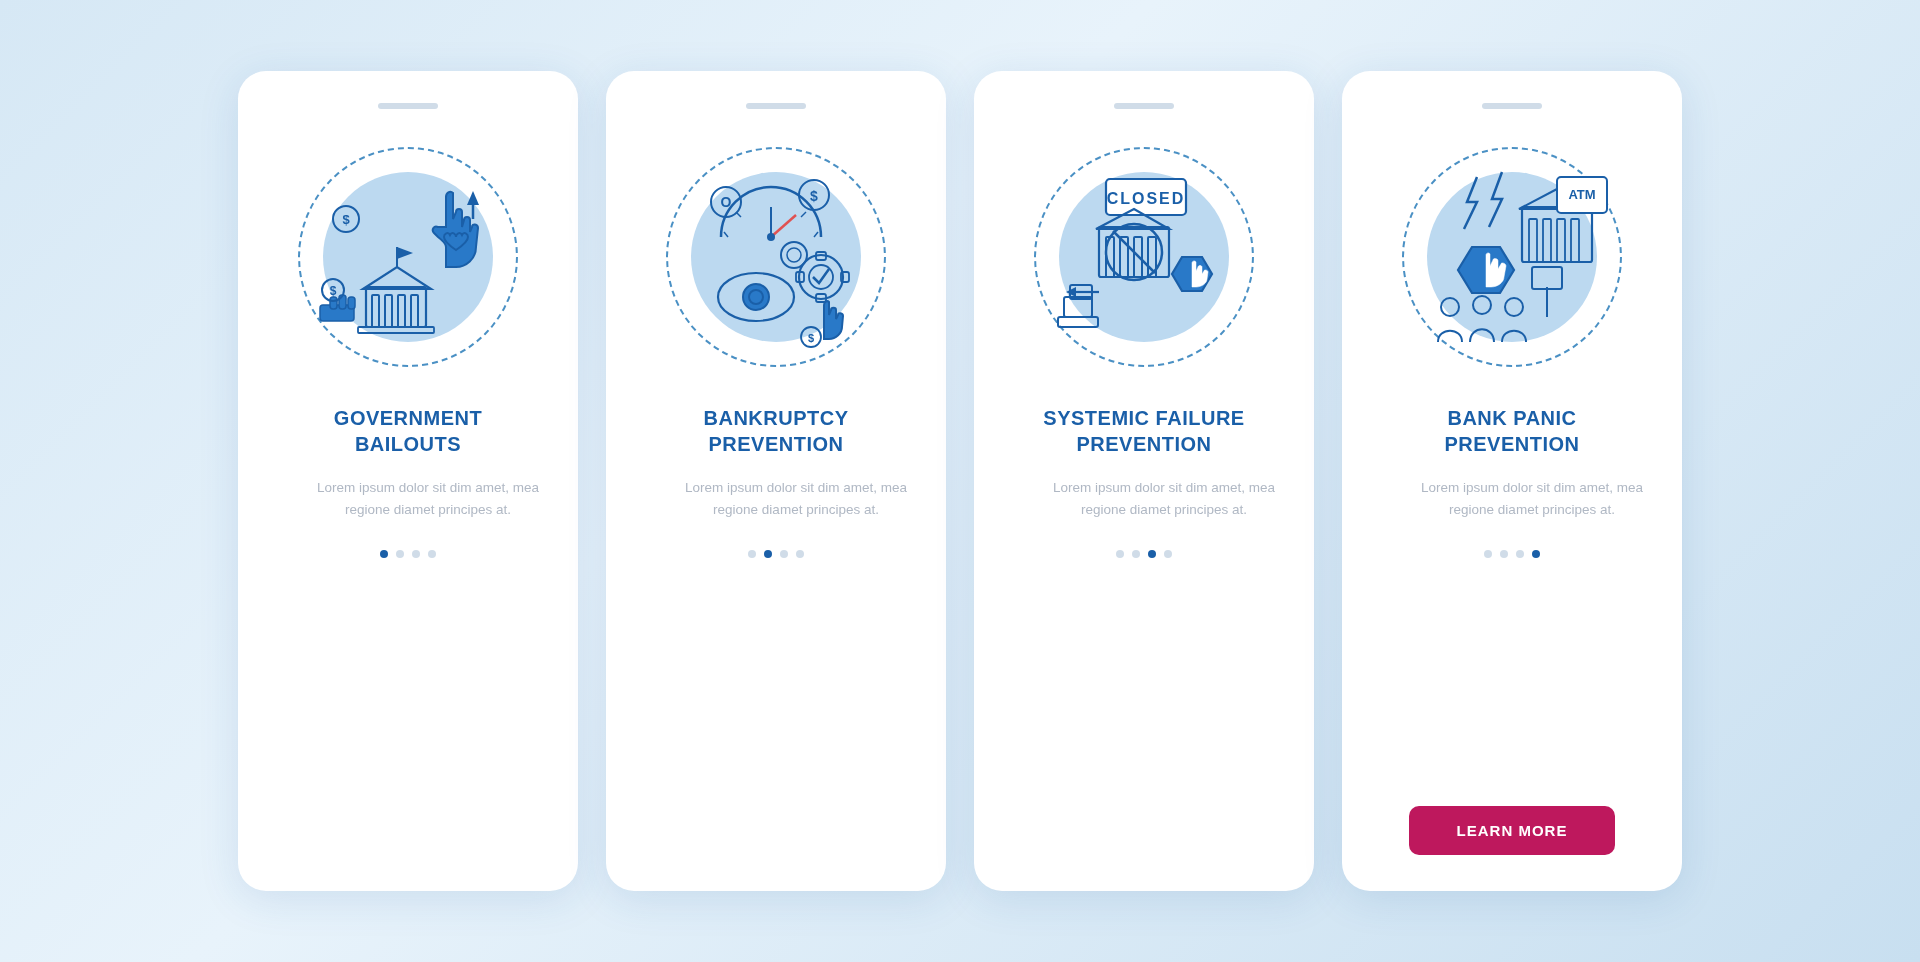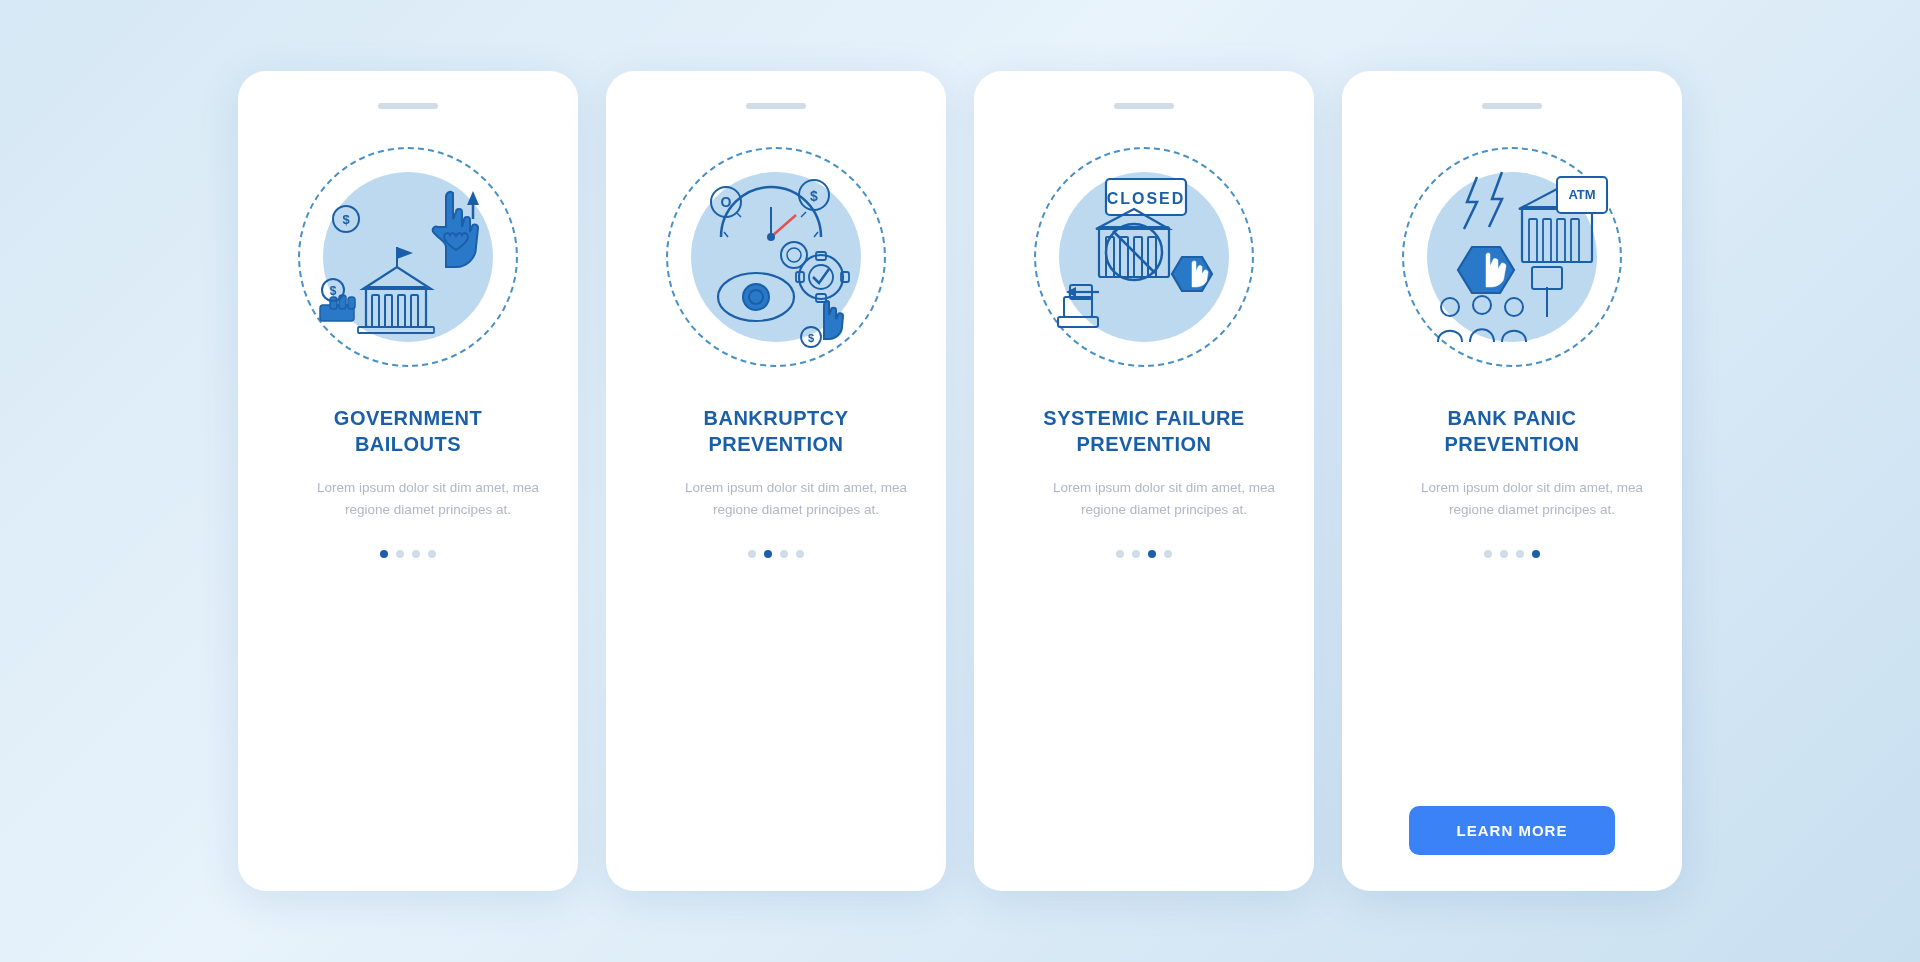--- a/index.html
+++ b/index.html
@@ -108,21 +108,21 @@
       height: 8px;
       border-radius: 50%;
       background: #d0dce8;
     }
 
     .dot.active {
       background: #1a5fa8;
     }
 
     .learn-more-btn {
-      background: #3b82f6;
+      background: #be185d;
       color: #fff;
       border: none;
       border-radius: 10px;
       padding: 16px 48px;
       font-size: 15px;
       font-weight: 700;
       letter-spacing: 1px;
       cursor: pointer;
       text-transform: uppercase;
       margin-top: auto;

